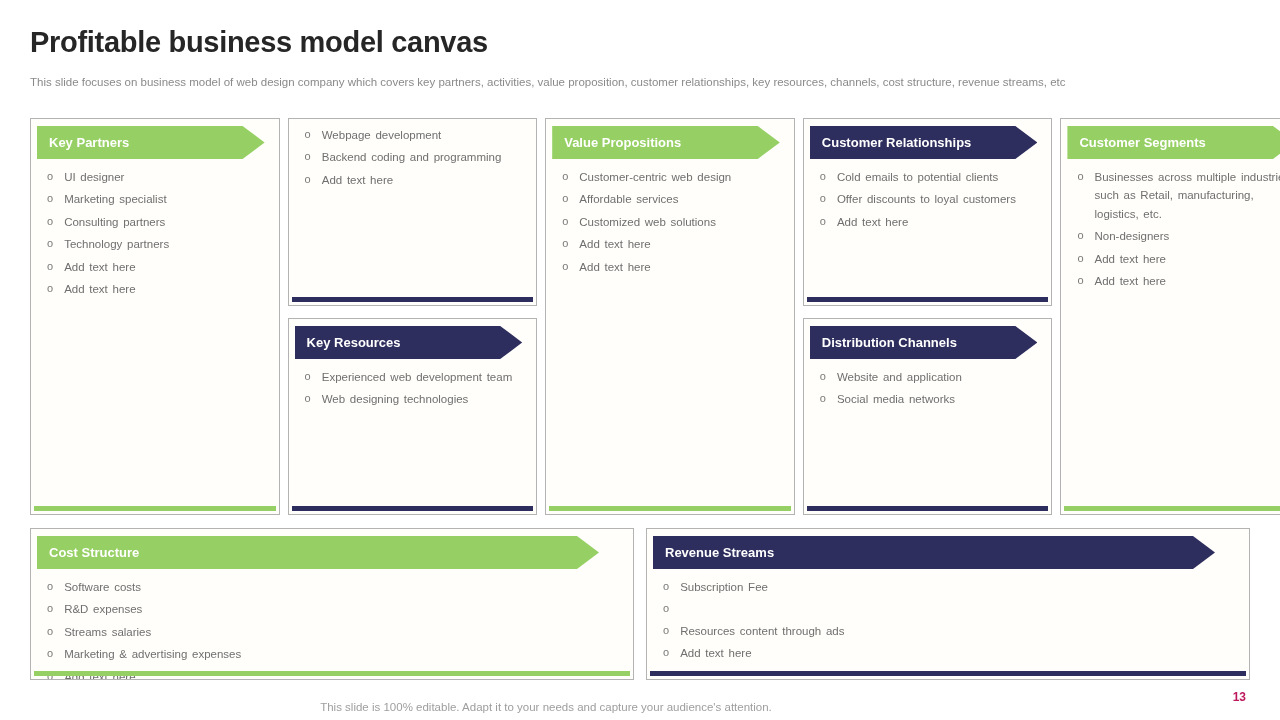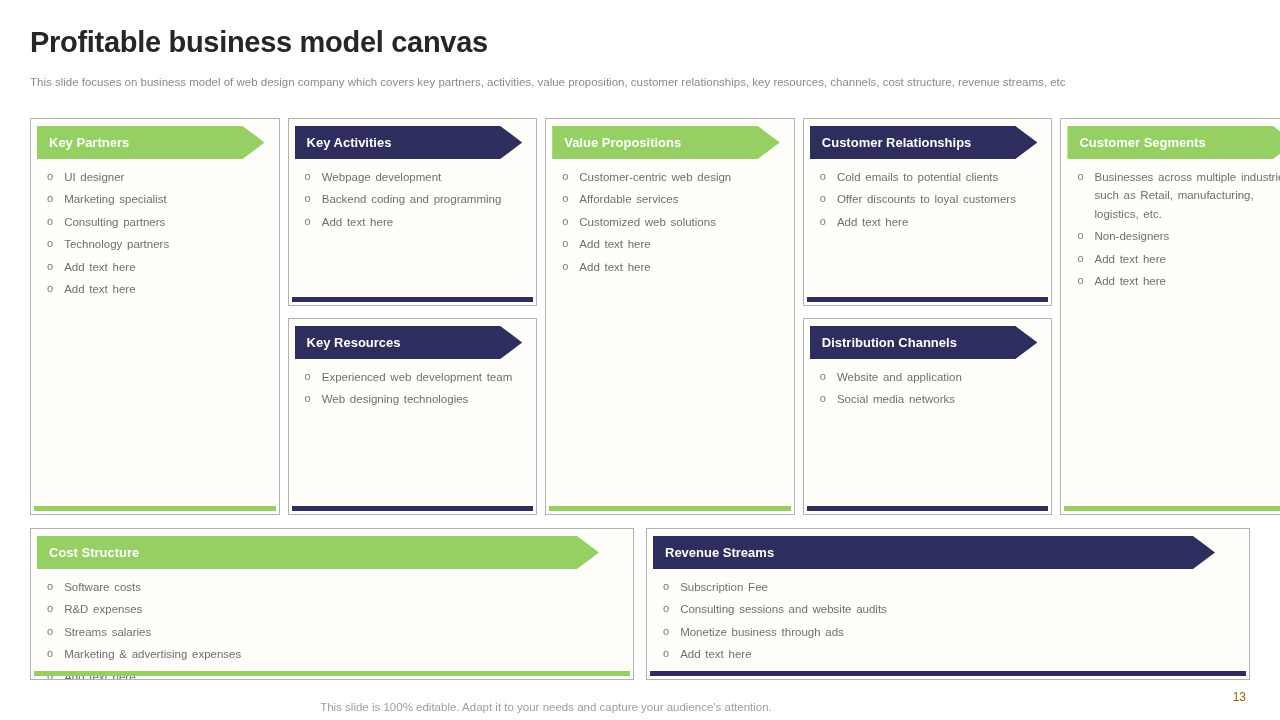--- a/index.html
+++ b/index.html
@@ -69,21 +69,21 @@
     display: grid; grid-template-columns: 1fr 1fr; column-gap: 12px;
   }
   .bottom-row .box-header { margin-right: 28px; }
 
   .slide-footer {
     position: absolute; left: 0; top: 701px; width: 1092px;
     text-align: center; font-size: 11.5px; color: #9e9e9e;
   }
   .page-number {
     position: absolute; right: 34px; top: 690px;
-    font-size: 12px; color: #a16207;
+    font-size: 12px; color: #be185d; font-weight: bold;
   }
 </style>
 </head>
 <body style="--green: #96D064; --navy: #2D2D5E;">
 
 <div class="slide">
 
   <h1 class="slide-title">Profitable business model canvas</h1>
   <p class="slide-subtitle">This slide focuses on business model of web design company which covers key partners, activities, value proposition, customer relationships, key resources, channels, cost structure, revenue streams, etc</p>
 
@@ -117,23 +117,20 @@
           <li>
             <span class="bullet">o</span>
             <span>Add text here</span>
           </li>
         </ul>
       <div class="box-accent"></div>
     </div>
 
     <div class="col-stack">
       <div class="box top-half accent-navy">
-        <div class="box-header">
-          <span>Key Activities</span>
-        </div>
         <ul class="item-list">
             <li>
               <span class="bullet">o</span>
               <span>Webpage development</span>
             </li>
             <li>
               <span class="bullet">o</span>
               <span>Backend coding and programming</span>
             </li>
             <li>
@@ -289,25 +286,24 @@
       <div class="box-header">
         <span>Revenue Streams</span>
       </div>
       <ul class="item-list">
           <li>
             <span class="bullet">o</span>
             <span>Subscription Fee</span>
           </li>
           <li>
             <span class="bullet">o</span>
-            <span>Consulting sessions and website audits</span>
-          </li>
-          <li>
-            <span class="bullet">o</span>
-            <span>Monetize business through ads</span>
+          </li>
+          <li>
+            <span class="bullet">o</span>
+            <span>Resources content through ads</span>
           </li>
           <li>
             <span class="bullet">o</span>
             <span>Add text here</span>
           </li>
         </ul>
       <div class="box-accent"></div>
     </div>
   </div>
 

